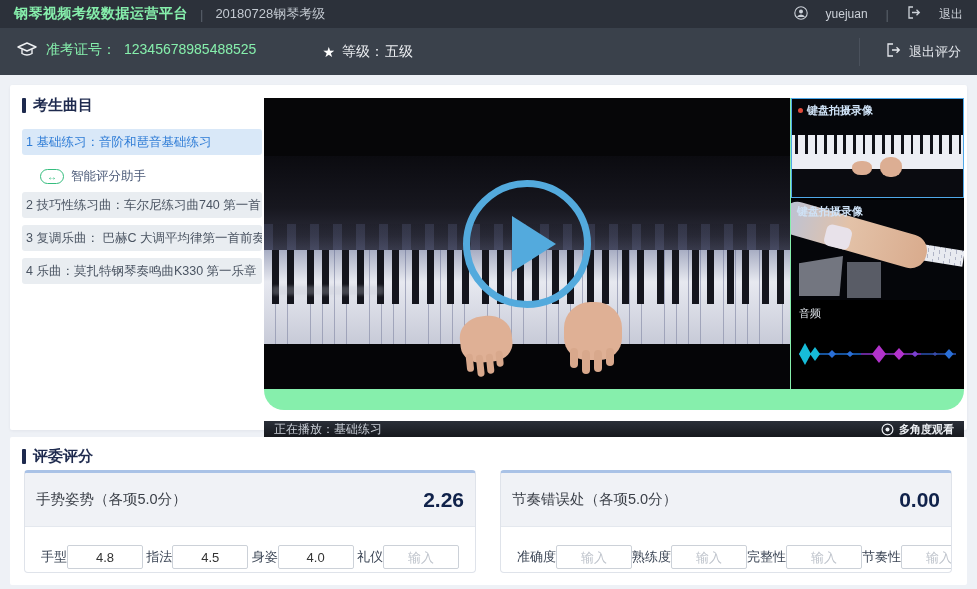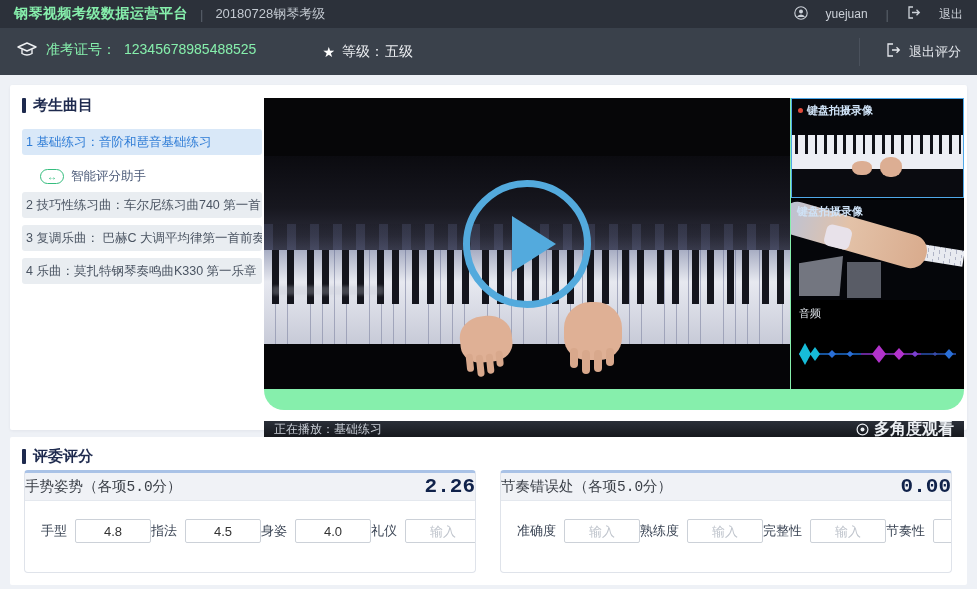--- a/index.html
+++ b/index.html
@@ -90,34 +90,34 @@
   .knee{position:absolute;left:8px;top:56px;width:44px;height:40px;background:#8e929d;opacity:.8;
     clip-path:polygon(0 18%,100% 0,92% 100%,0 100%);}
   .knee2{position:absolute;left:56px;top:62px;width:34px;height:36px;background:#7e828d;opacity:.7;}
   .audio-zone{position:absolute;left:0;top:204px;width:173px;height:87px;background:#000;}
   .audio-label{position:absolute;left:8px;top:4px;font-size:11px;color:#dfe4ea;}
   
   .status-bar{position:absolute;left:0;top:291px;width:700px;height:17px;
     background:linear-gradient(180deg,#2a2f38,#14161b);display:flex;align-items:center;
     justify-content:space-between;padding:0 10px;margin-top:32px;}
   .now-playing{font-size:12px;color:#c9ced6;}
-  .multi-angle{display:flex;align-items:center;gap:5px;font-size:16px;color:#eceff3;font-weight:bold;cursor:pointer;}
+  .multi-angle{display:flex;align-items:center;gap:5px;font-size:11px;color:#eceff3;font-weight:bold;cursor:pointer;}
   
   .score-card{position:absolute;left:10px;top:437px;width:957px;height:148px;background:#ffffff;border-radius:2px;}
   .score-head{position:absolute;left:12px;top:10px;}
   .panel{position:absolute;top:33px;width:452px;height:103px;border:1px solid #dfe3ea;
     border-top:3px solid #a9c2e6;border-radius:4px;background:#fff;overflow:hidden;}
   .panel-left{left:14px;}
   .panel-right{left:490px;}
-  .panel-header{height:28px;background:#f0f2f6;display:flex;align-items:center;
-    justify-content:space-between;padding:0 0;border-bottom:1px solid #e4e8ee;font-family:Liberation Mono, monospace;}
+  .panel-header{height:54px;background:#f0f2f6;display:flex;align-items:center;
+    justify-content:space-between;padding:0 11px;border-bottom:1px solid #e4e8ee;}
   .panel-title{font-size:14.5px;color:#3a3f47;}
   .panel-total{font-size:21px;font-weight:bold;color:#10224a;}
   .panel-body{height:60px;display:flex;align-items:center;justify-content:space-between;padding:0 16px;}
-  .field{display:flex;align-items:center;gap:8px;}
+  .field{display:flex;align-items:center;}
   .field-label{font-size:13px;color:#3a4454;white-space:nowrap;}
   .field-input{width:76px;height:24px;border:1px solid #ccd1d8;border-radius:2px;
     text-align:center;font-size:13px;color:#333;font-family:inherit;}
   .field-input::placeholder{color:#bfc4cc;}
 </style>
 </head>
 <body>
 
 <div class="topbar">
   <div class="topbar-left">

